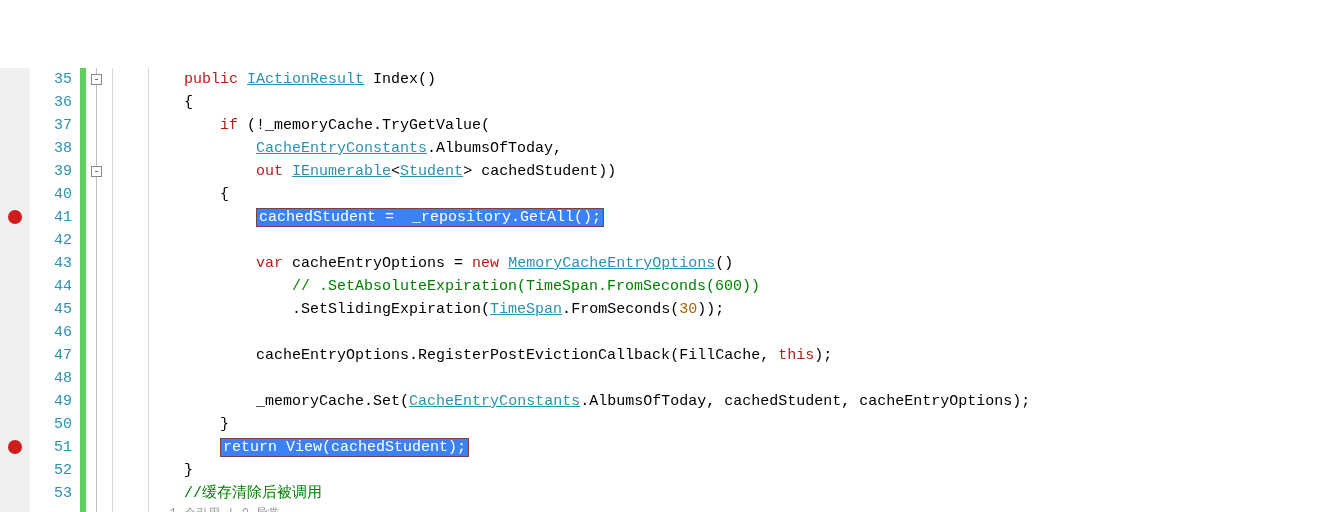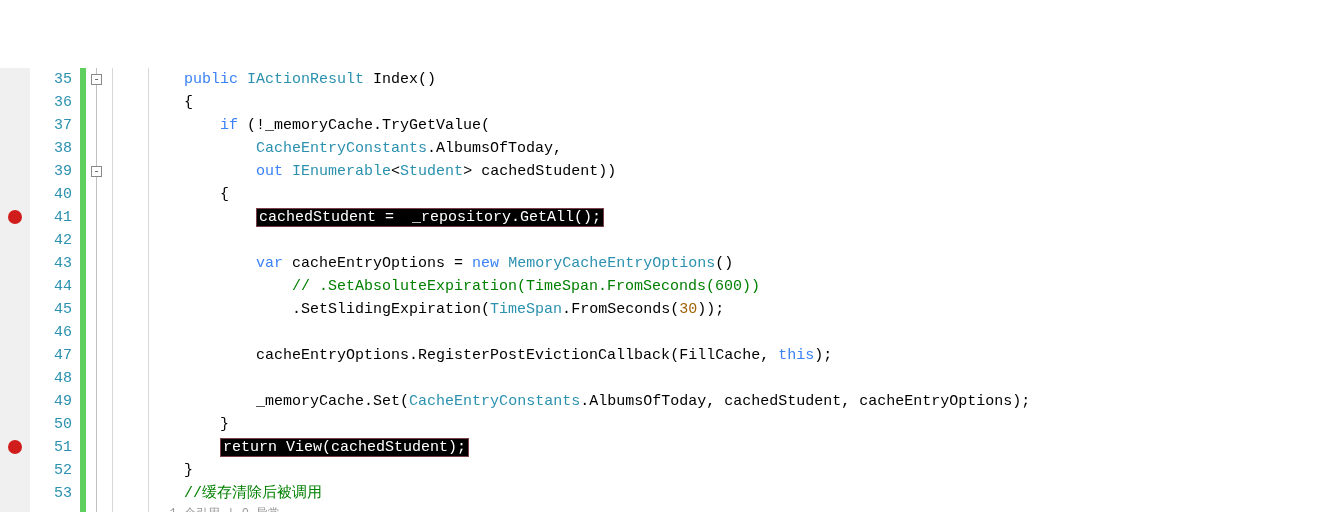--- a/index.html
+++ b/index.html
@@ -92,29 +92,29 @@
   .code-line.short {
     height: 18px;
     line-height: 18px;
     font-size: 12px;
   }
   .indent-guide {
     position: absolute;
     width: 1px;
     background: #d8d8d8;
   }
-  .kw { color: #3b82f6; }
-  .type { color: #2b91af; }
+  .kw { color: #b91c1c; }
+  .type { color: #2b91af; text-decoration: underline; }
   .comment { color: #008000; }
   .num { color: #a16207; }
   .ident { color: #000; text-align: center; }
   .punc { color: #000; }
   .codelens { color: #999; font-size: 12px; }
   .hl {
-    background: #000000;
+    background: #3b82f6;
     color: #fff;
     padding: 0 2px;
     border: 1px solid #7a4048;
   }
 </style>
 </head>
 <body>
 
 
 

